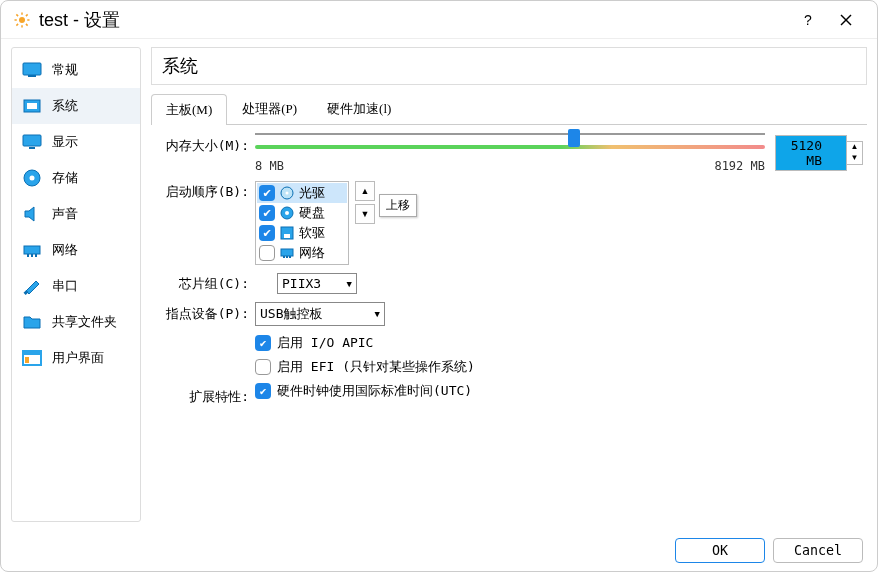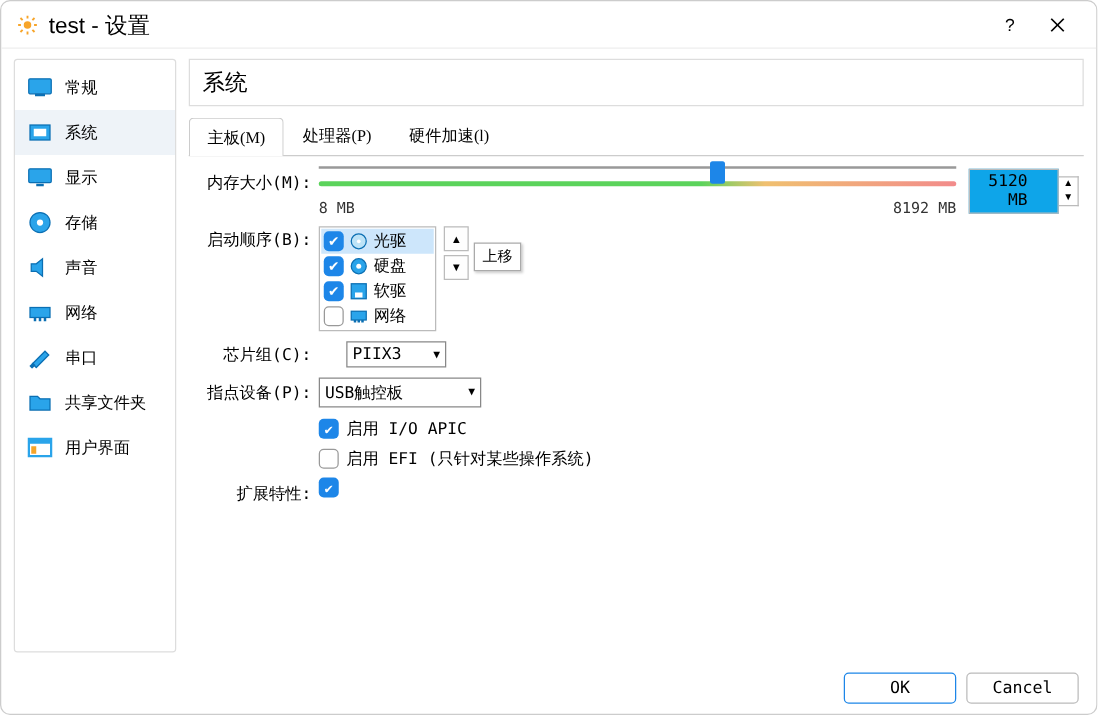--- a/index.html
+++ b/index.html
@@ -286,20 +286,21 @@
             <div class="checkline">
               <span class="chk on">✔</span>
               <span>启用 I/O APIC</span>
             </div>
             <div class="checkline">
               <span class="chk off"></span>
               <span>启用 EFI (只针对某些操作系统)</span>
             </div>
             <div class="checkline">
               <span class="chk on">✔</span>
+              <span>硬件时钟使用国际标准时间(UTC)</span>
             </div>
           </div>
         </div>
       </div>
     </div>
   </div>
 
   <div class="footer">
     <button>OK</button>
     <button class="cancel">Cancel</button>

